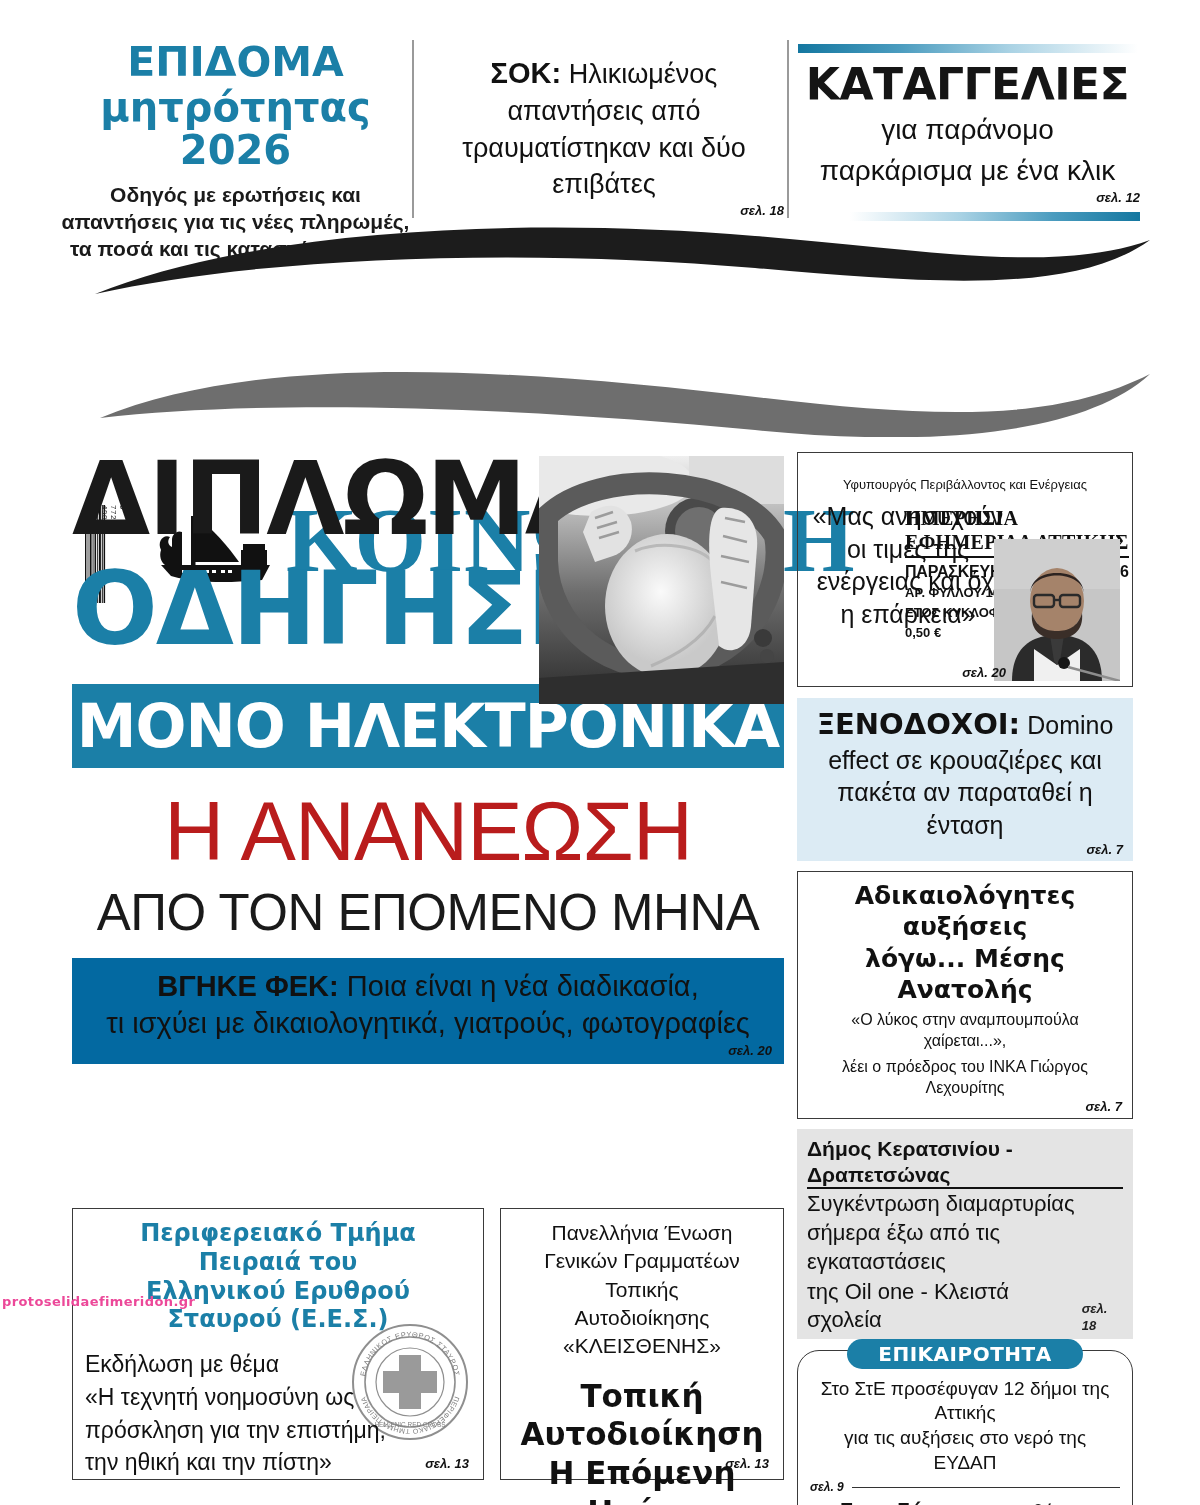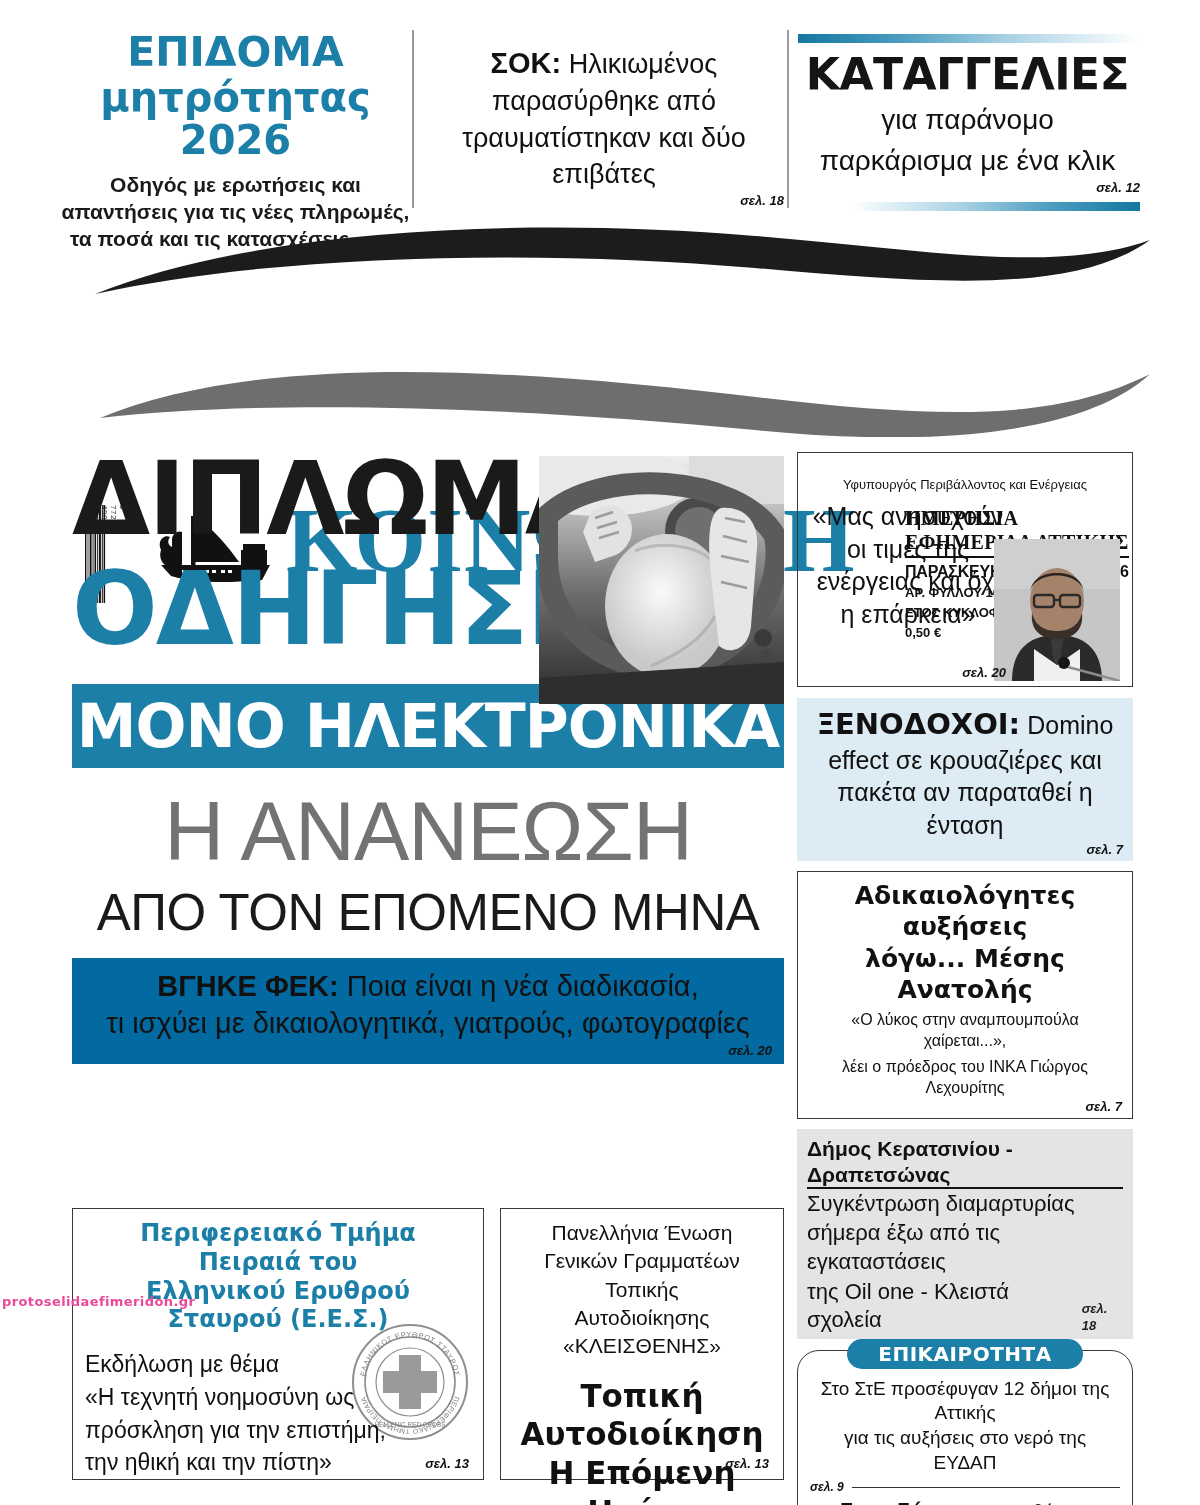--- a/index.html
+++ b/index.html
@@ -6,21 +6,21 @@
   html, body {
     width: 1200px; height: 1505px;
     background: #ffffff;
     font-family: "Liberation Sans", sans-serif;
     color: #111;
     overflow: hidden;
   }
   .page { position: relative; width: 1200px; height: 1505px; }
 
   
-  .teasers { position: absolute; left: 0; top: 2px; width: 1092px; height: 225px; }
+  .teasers { position: absolute; left: 0; top: 12px; width: 1092px; height: 225px; }
 
   .teaser-a { position: absolute; left: 58px; top: 30px; width: 355px; text-align: center; }
   .teaser-a .t1 {
     font-size: 41px; font-weight: 700; color: #1b7fa7;
     letter-spacing: 0px; line-height: 1.02;
     font-family: "DejaVu Sans", sans-serif;
   }
   .teaser-a .t2 {
     font-size: 40px; font-weight: 700; color: #1b7fa7;
     line-height: 1.08; margin-top: 2px;
@@ -102,21 +102,21 @@
   .banner-mono {
     margin-top: 26px; width: 712px; height: 84px;
     background: #1b7fa7; display: flex; align-items: center; justify-content: center;
   }
   .banner-mono span {
     font-family: "DejaVu Sans", sans-serif;
     font-size: 60px; font-weight: 700; color: #ffffff; letter-spacing: -1px;
   }
   .hl-ananeosi {
     margin-top: 22px; text-align: center;
-    font-size: 83px; font-weight: 400; color: #737373;
+    font-size: 83px; font-weight: 400; color: #b91c1c;
     letter-spacing: -1px; line-height: 1;
   }
   .hl-apo {
     margin-top: 10px; text-align: center;
     font-size: 51px; font-weight: 400; color: #1a1a1a; letter-spacing: -0.5px;
   }
   .fek-box {
     margin-top: 16px; width: 712px; background: #0369a1;
     padding: 10px 12px 6px 12px; text-align: center;
   }
@@ -208,21 +208,21 @@
       </div>
     </div>
 
     <div class="vrule" style="left:412px; top:28px; height:178px;"></div>
 
     <div class="teaser-b">
       <div class="line">
         <span class="shock">ΣΟΚ:</span>
         <span>Ηλικιωμένος</span>
       </div>
-      <div class="line">παρασύρθηκε από</div>
+      <div class="line">απαντήσεις από</div>
       <div class="line">τραυματίστηκαν και δύο επιβάτες</div>
       <div class="sel-right">σελ. 18</div>
     </div>
 
     <div class="vrule" style="left:787px; top:28px; height:178px;"></div>
 
     <div class="teaser-c">
       <div class="grad-bar-top"></div>
       <div class="kat">ΚΑΤΑΓΓΕΛΙΕΣ</div>
       <div class="sub">για παράνομο</div>

